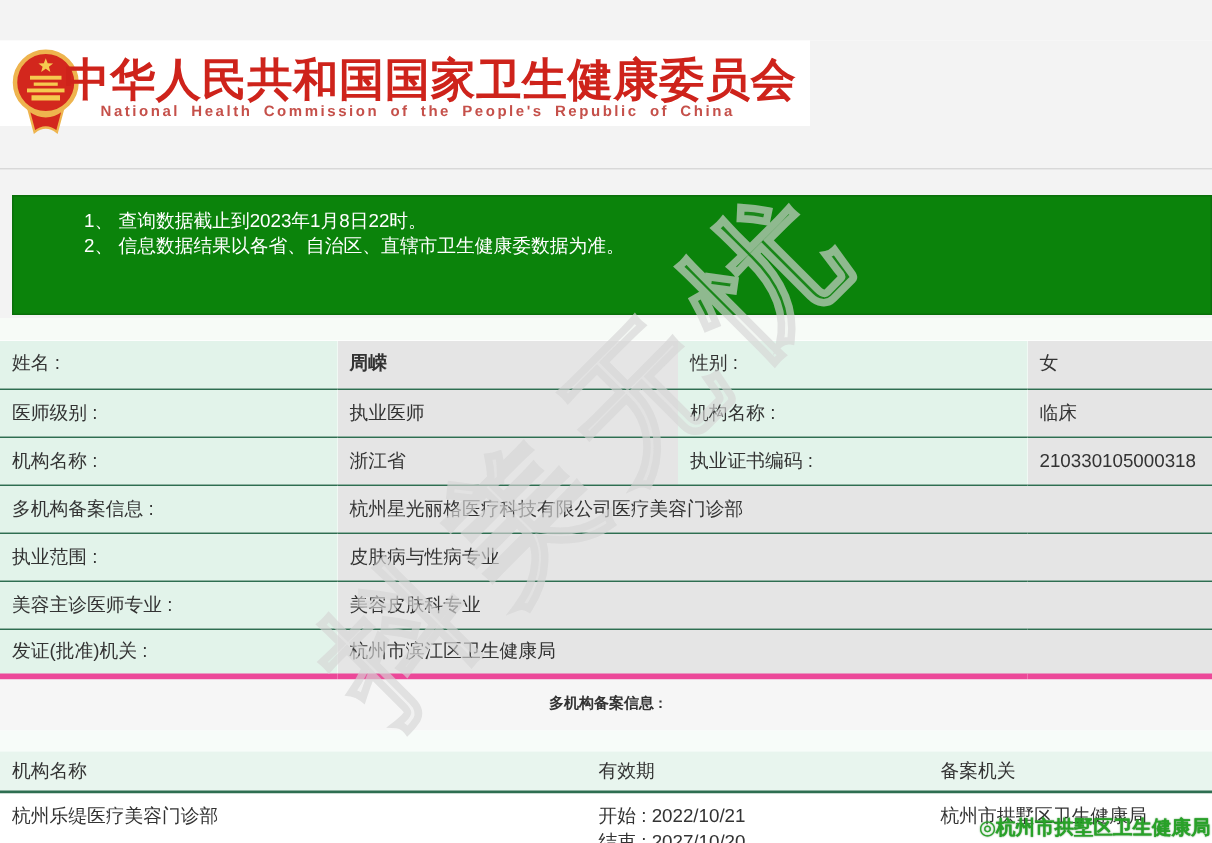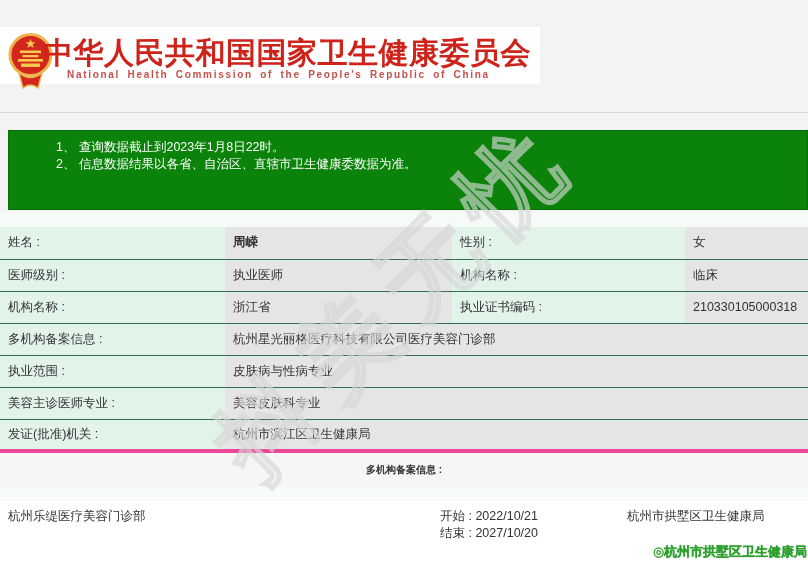--- a/index.html
+++ b/index.html
@@ -36,21 +36,21 @@
   
   .multi-title { height:34px; line-height:34px; background:#f6f6f6; text-align:center;
     font-weight:bold; font-size:10px; }
   .multi-gap { height:14px; background:#f7fcf9; }
   .org-header { display:flex; height:28px; background:#e8f5ee; border-bottom:2px solid #2e6e51;
     align-items:center; font-size:12.5px; }
   .org-row { display:flex; padding-top:7px; font-size:12.5px; background:#fff; }
   .c1 { width:391px; padding-left:8px; }
   .c2 { width:228px; padding-left:8px; }
   .c3 { flex:1; padding-left:8px; }
-  .org-row .c2 div { line-height:17px;margin-left:41px; }
+  .org-row .c2 div { line-height:17px; }
 
   
   .wm-diagonal { position:absolute; left:115px; top:85px; width:560px; height:430px;
     line-height:430px; text-align:center; font-size:96px; font-weight:bold;
     letter-spacing:18px; color:rgba(190,190,190,0.12); -webkit-text-stroke:2px #d6d6d6;
     transform:rotate(-45deg); opacity:0.65; pointer-events:none; z-index:20; white-space:nowrap; }
   .wm-corner { position:absolute; right:1px; bottom:1px; font-size:13px; font-weight:bold;
     color:#28a228; z-index:30; text-shadow:0 0 1px #1d7d1d; }
 </style>
 </head>
@@ -127,20 +127,25 @@
     <tr class="last">
       <td class="lbl">发证(批准)机关 :</td>
       <td class="val" colspan="3">杭州市滨江区卫生健康局</td>
     </tr>
   </tbody>
     </table>
 
   <div class="multi-title">多机构备案信息 :</div>
   <div class="multi-gap"></div>
 
+  <div class="org-header">
+    <div class="c1">机构名称</div>
+    <div class="c2">有效期</div>
+    <div class="c3">备案机关</div>
+  </div>
 
   <div class="org-row">
     <div class="c1">杭州乐缇医疗美容门诊部</div>
     <div class="c2">
       <div>开始 : 2022/10/21</div>
       <div>结束 : 2027/10/20</div>
     </div>
     <div class="c3">杭州市拱墅区卫生健康局</div>
   </div>
 

